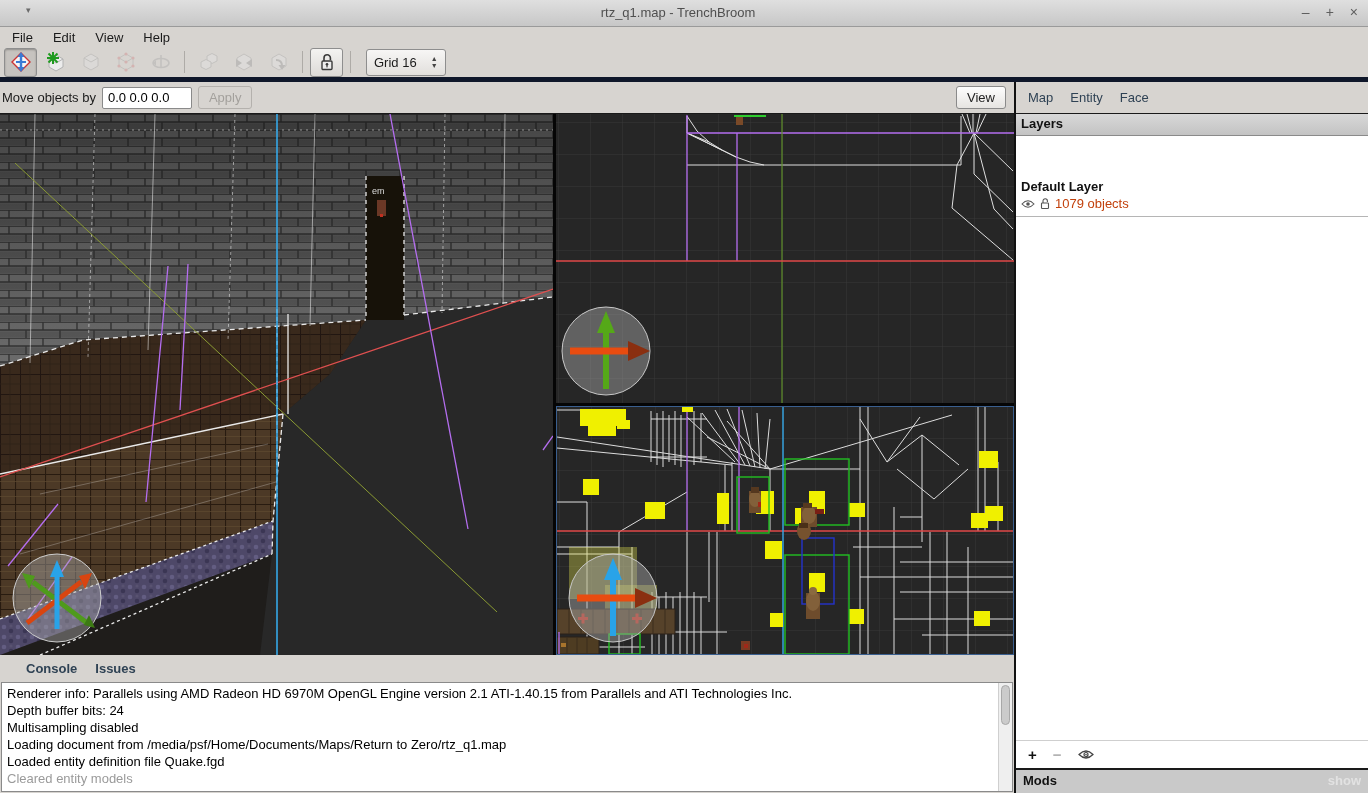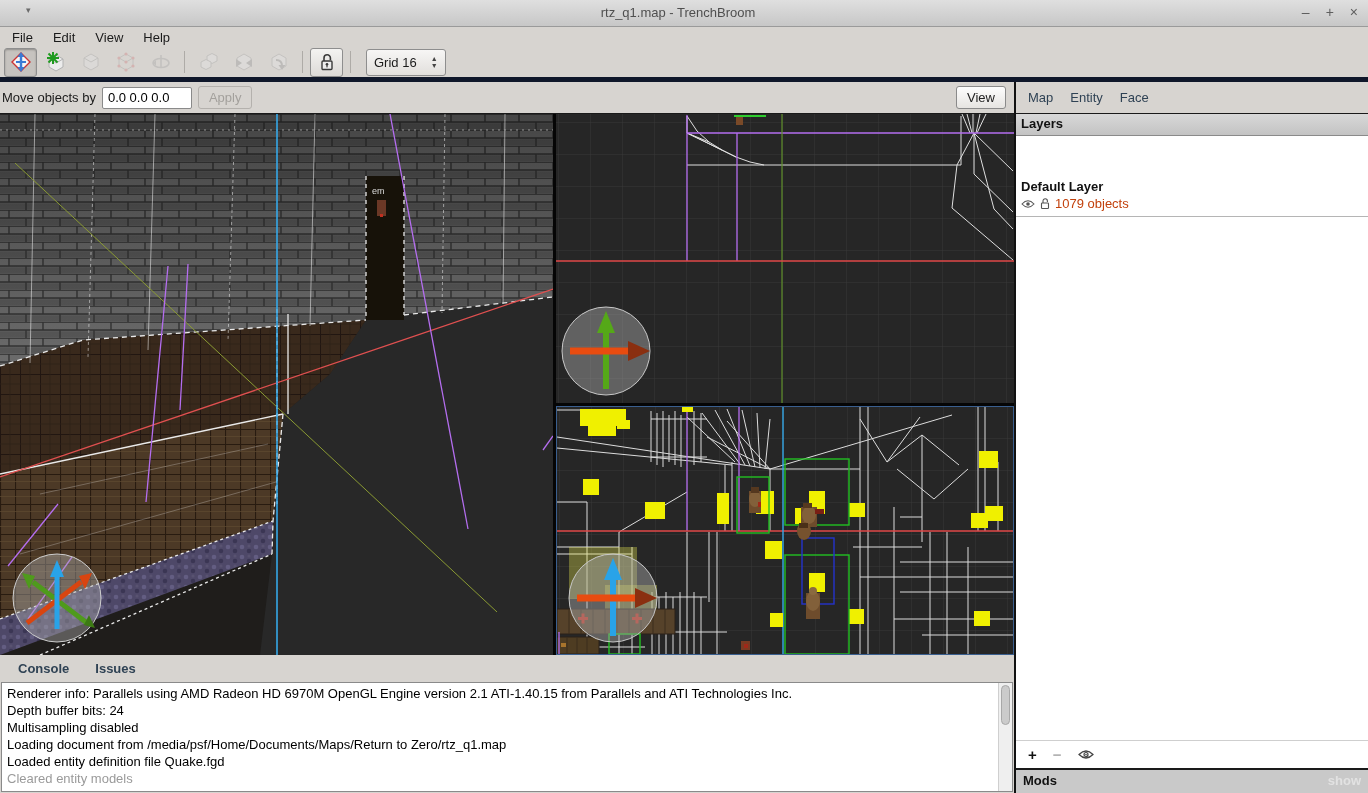--- a/index.html
+++ b/index.html
@@ -54,21 +54,21 @@
   .view3d { width:553px; flex:none; }
   .vdivider { width:3px; flex:none; background:#050505; }
   .right-views { width:458px; flex:none; display:flex; flex-direction:column; }
   .view-top { height:289px; flex:none; }
   .hdivider { height:3px; flex:none; background:#050505; }
   .view-bottom { height:249px; flex:none; border:1px solid #3a5f8f; }
   .viewports svg { display:block; }
 
   
   .console { flex:1; display:flex; flex-direction:column; min-height:0; }
-  .console-tabs { height:27px; flex:none; display:flex; align-items:center; gap:26px; padding-left:18px;
+  .console-tabs { height:27px; flex:none; display:flex; align-items:center; gap:18px; padding-left:26px;
                   font-weight:bold; color:#2f4254; }
   .console-log { flex:1; margin:0 1px 1px 1px; background:#fff; border:1px solid #8a8a8a;
                  position:relative; padding:2px 18px 2px 5px; overflow:hidden; line-height:17px; color:#000; }
   .log-line { white-space:nowrap; }
   .log-line.muted { color:#9a9a9a; }
   .vscrollbar { position:absolute; right:0; top:0; bottom:0; width:14px; background:#efefef;
                 border-left:1px solid #cfcfcf; }
   .vscrollbar .thumb { position:absolute; top:2px; left:2px; right:2px; height:40px;
                        background:#cbcbcb; border:1px solid #a8a8a8; border-radius:6px; }
 

